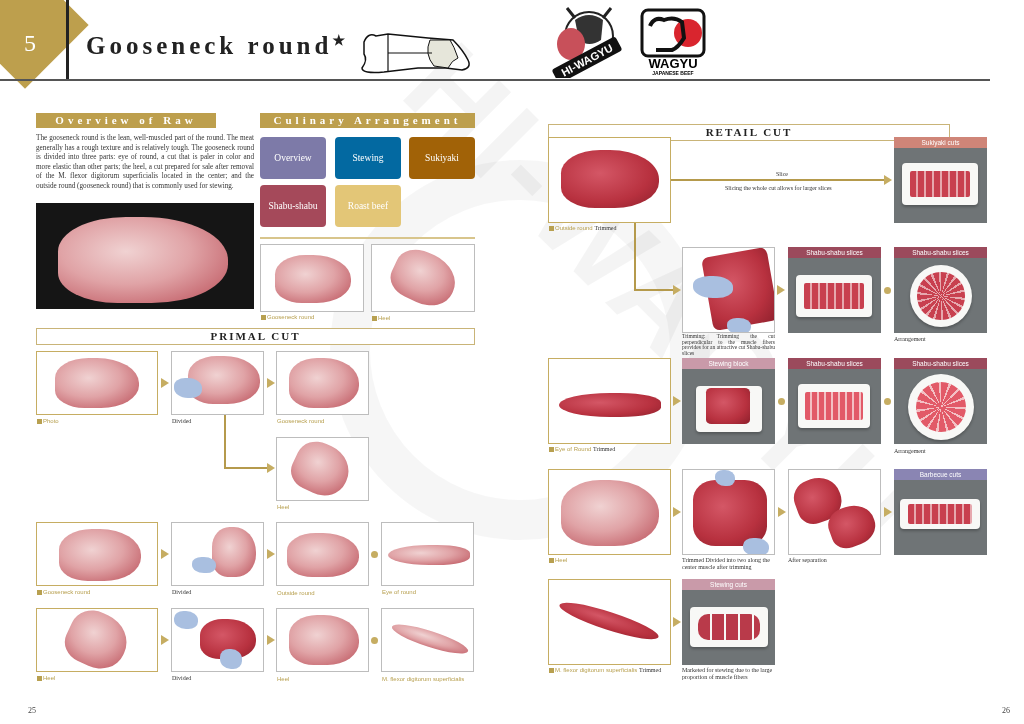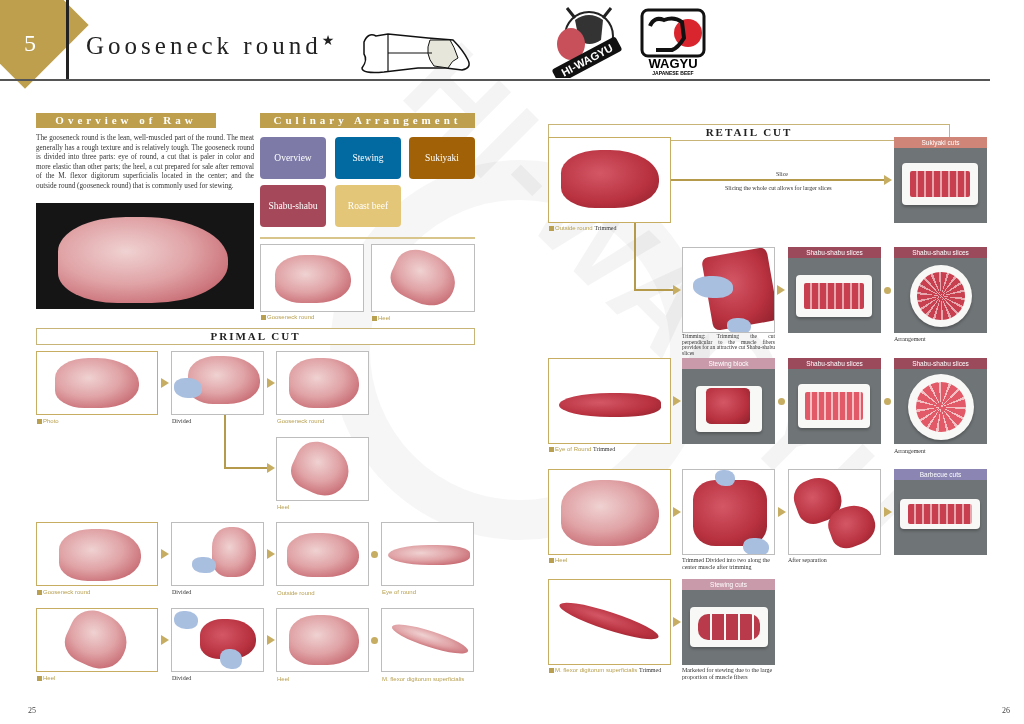--- a/index.html
+++ b/index.html
@@ -3,21 +3,21 @@
 <meta charset="utf-8">
 <style>
   * { box-sizing: border-box; margin: 0; padding: 0; }
   body { width: 1024px; height: 724px; background: #ffffff; position: relative; overflow: hidden; font-family: "Liberation Serif", serif; color: #222; }
   .abs { position: absolute; }
 
   
   .diamond { left: -20px; top: -20px; width: 90px; height: 90px; background: #bd9f4d; transform: rotate(45deg); }
   .page-num-badge { left: 24px; top: 30px; color: #fff; font-size: 24px; font-family: "Liberation Serif", serif; }
   .vline { left: 66px; top: 0; width: 3px; height: 80px; background: #222; }
-  .title { left: 86px; top: 32px; font-size: 25px; font-weight: normal; letter-spacing: 4px; font-family: "Liberation Serif", serif; text-align: right; }
+  .title { left: 86px; top: 32px; font-size: 25px; font-weight: bold; letter-spacing: 4px; font-family: "Liberation Serif", serif; text-align: right; }
   .title sup { font-size: 14px; letter-spacing: 0; }
   .hr-left { left: 0; top: 79px; width: 540px; height: 2px; background: #555; }
   .hr-right { left: 540px; top: 79px; width: 450px; height: 2px; background: #555; }
   .logo-hiwagyu { left: 545px; top: 6px; width: 82px; height: 72px; }
   .logo-wagyu { left: 638px; top: 8px; width: 70px; height: 70px; }
 
   
   .sec-gold { background: #bd9f4d; color: #fff; font-weight: bold; letter-spacing: 4px; text-align: center; font-size: 11px; height: 15px; line-height: 15px; }
   .sec-outline { border: 1px solid #c9b478; text-align: center; font-weight: bold; letter-spacing: 2px; font-size: 11px; height: 17px; line-height: 15px; background: #fff; }
 

